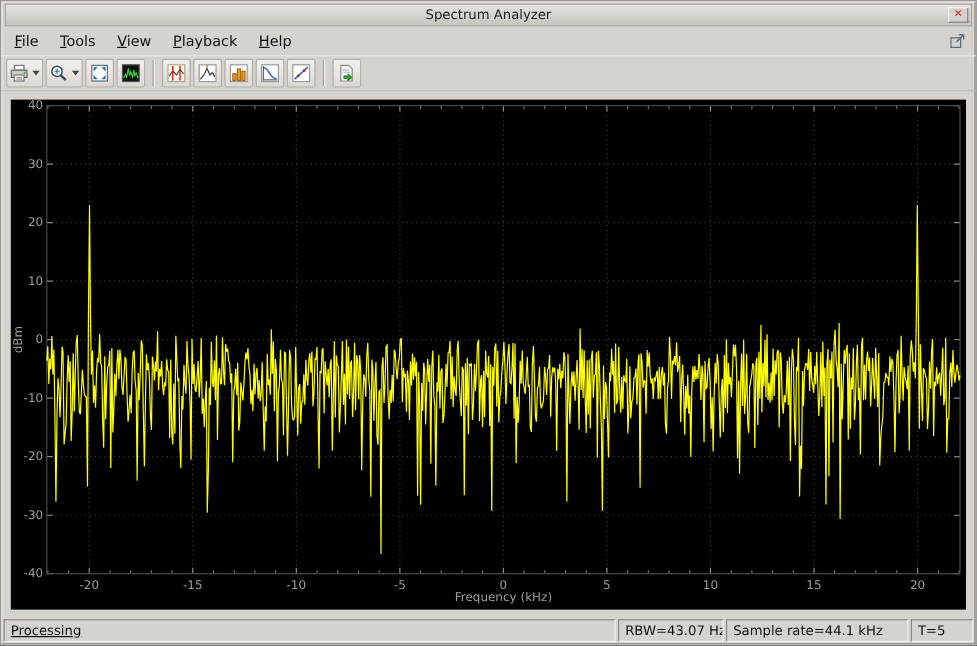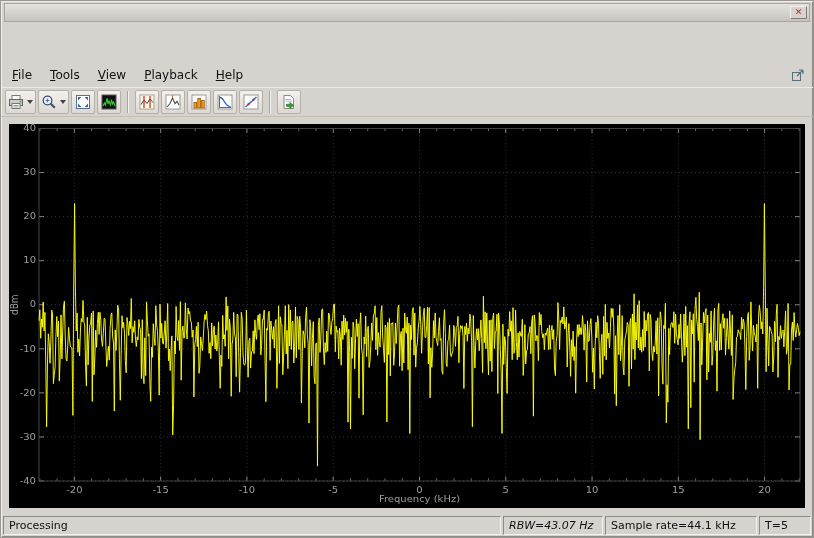--- a/index.html
+++ b/index.html
@@ -28,21 +28,21 @@
     width: 17px; height: 13px;
     background: #d6d2cd;
     border: 1px solid; border-color: #f4f2ef #807c77 #807c77 #f4f2ef;
     color: #c22b1f; font-size: 9px; font-weight: bold; line-height: 11px;
     text-align: center; cursor: default;
   }
 
   
   .menubar {
     height: 24px; display: flex; align-items: center;
-    padding: 0 2px; flex: 0 0 auto; margin-top: 41px;
+    padding: 0 2px; flex: 0 0 auto;
   }
   .menu-items { display: flex; flex: 1; }
   .menu-item { padding: 4px 9px; font-size: 12px; color: #111; }
   .menu-item u { text-decoration: underline; }
   .dock-btn {
     width: 20px; height: 18px; margin-right: 3px;
     background: #d6d2cd; border: 1px solid #d6d2cd;
     display: flex; align-items: center; justify-content: center;
   }
 
@@ -81,31 +81,32 @@
     height: 23px; flex: 0 0 auto;
     display: flex; align-items: stretch; gap: 2px;
     padding: 2px 2px 2px 2px;
   }
   .sfield {
     font-size: 11px; color: #111;
     padding: 2px 5px;
     border: 1px solid; border-color: #8e8a85 #f4f2ef #f4f2ef #8e8a85;
     white-space: nowrap; overflow: hidden;
   }
-  .sfield.main { flex: 1; }
-  .sfield.rbw  { width: 100px; font-style: italic; }
+  .sfield.main { flex: 1; text-decoration: underline; }
+  .sfield.rbw  { width: 88px; }
   .sfield.rate { width: 152px; }
   .sfield.time { width: 52px; }
 </style>
 </head>
 <body>
 
 <div class="window">
 
   <div class="titlebar">
+    <span class="title">Spectrum Analyzer</span>
     <div class="close-btn">
       <span>✕</span>
     </div>
   </div>
 
   <div class="menubar">
     <div class="menu-items">
         <div class="menu-item"><u>F</u>ile</div>
         <div class="menu-item"><u>T</u>ools</div>
         <div class="menu-item"><u>V</u>iew</div>

